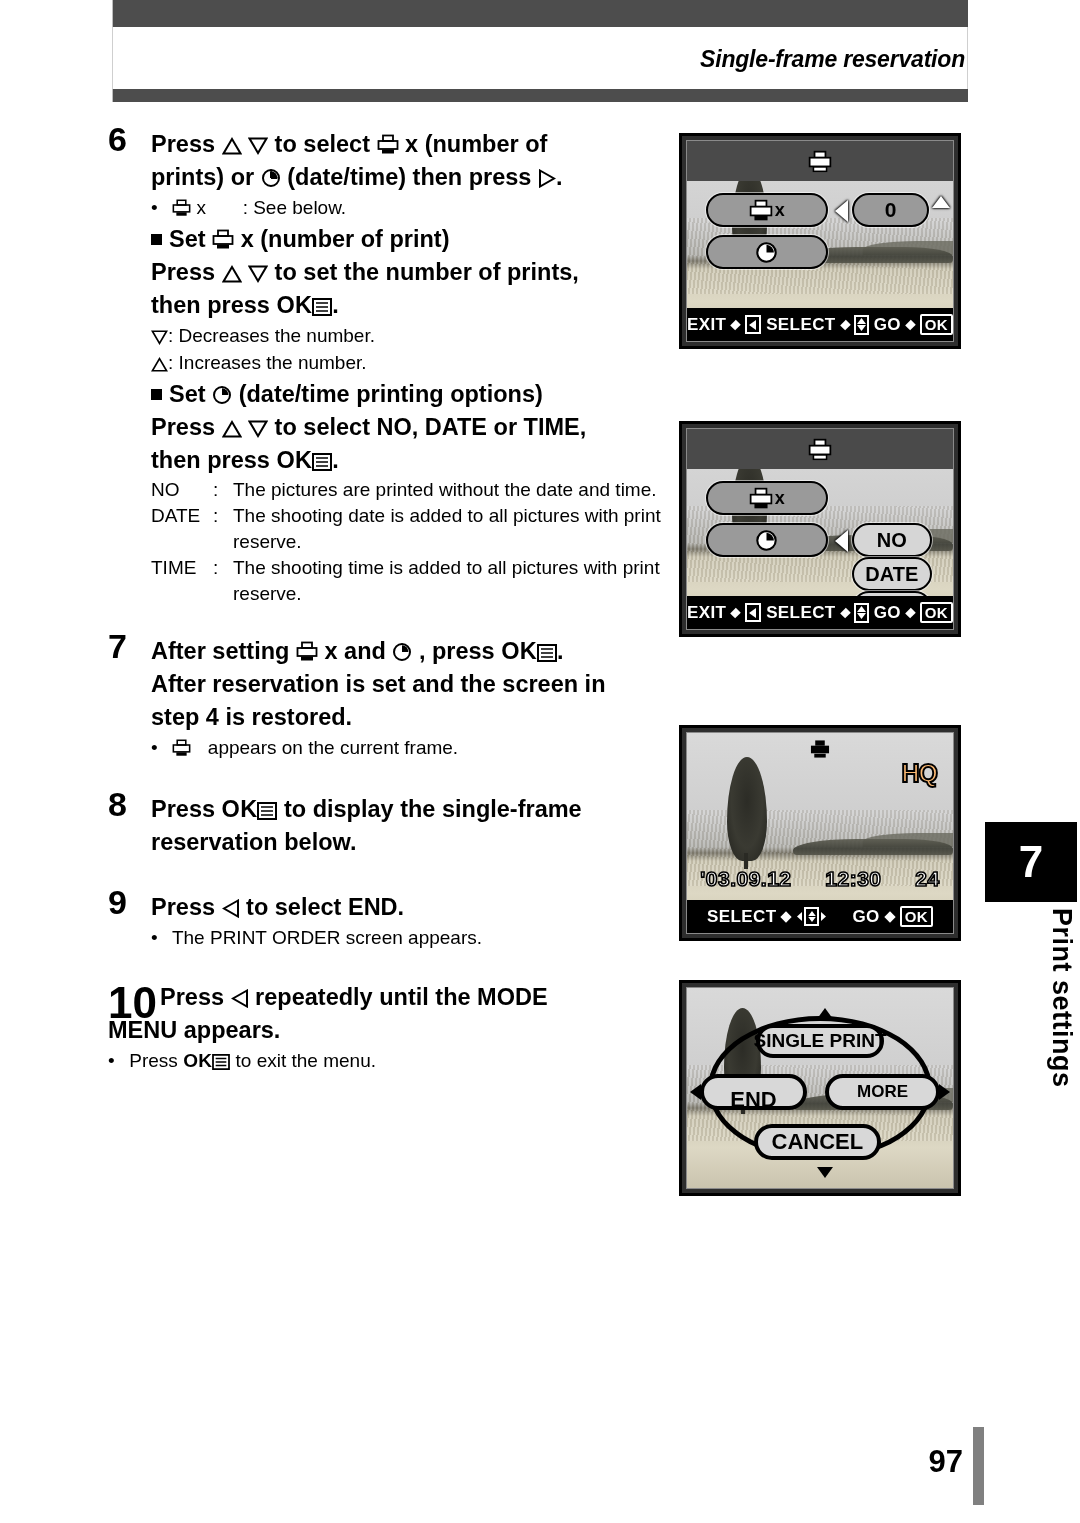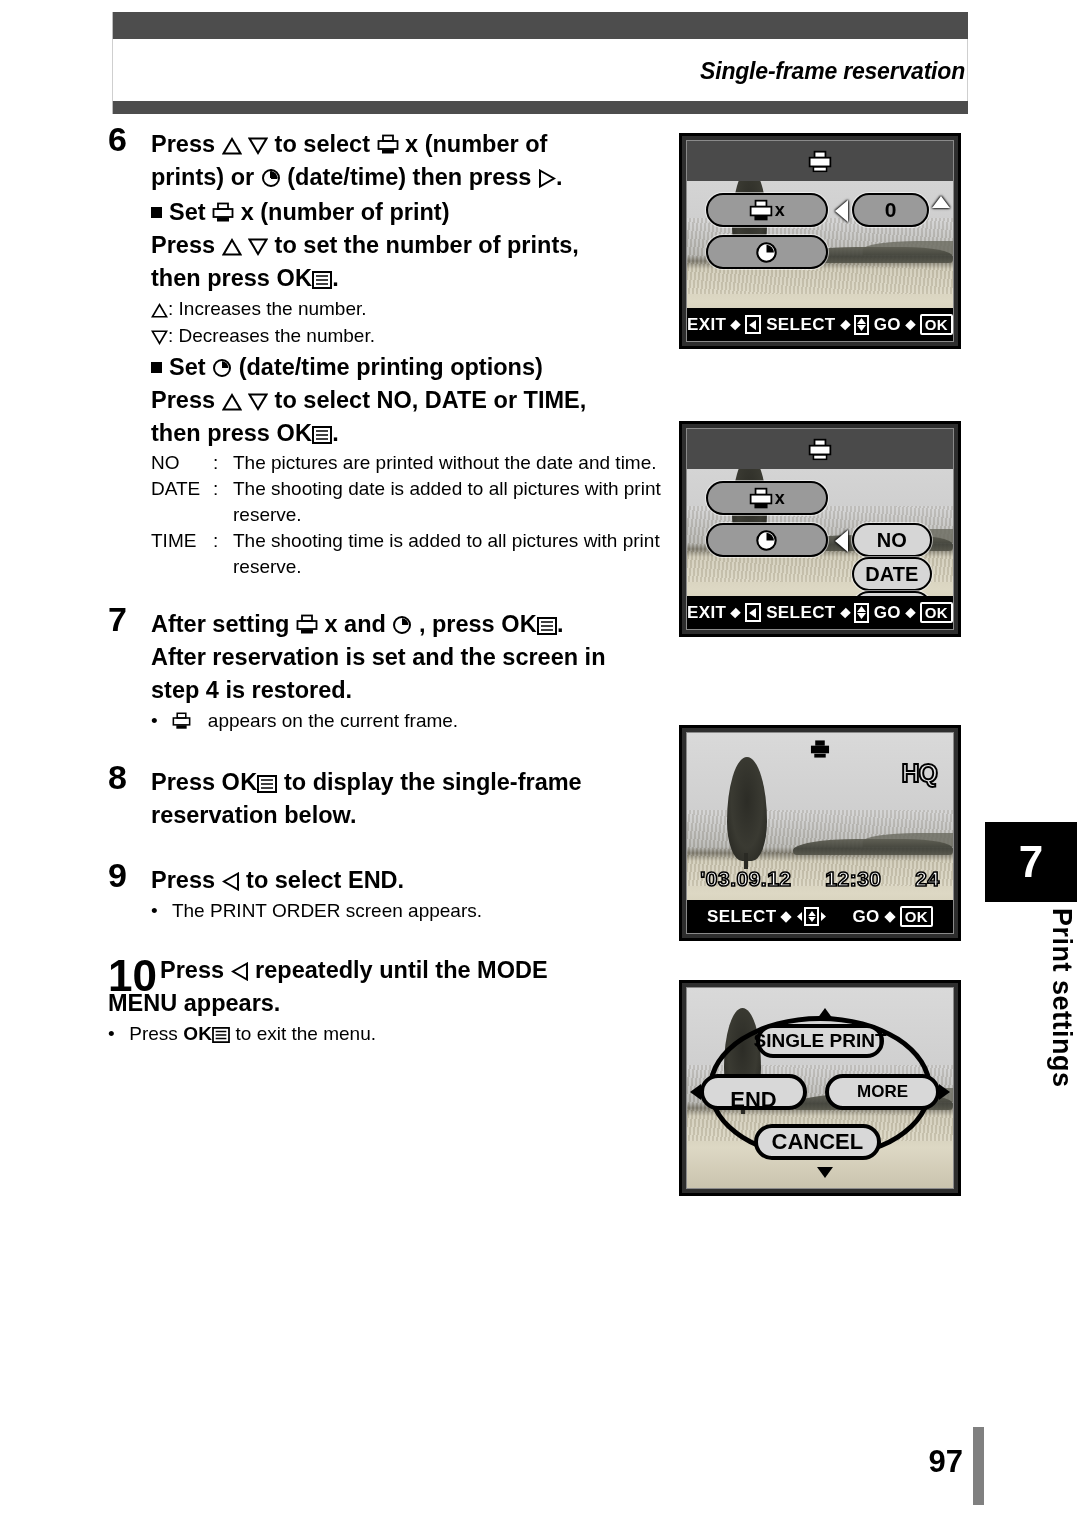--- a/index.html
+++ b/index.html
@@ -9,21 +9,21 @@
   }
   body {
     width: 1080px; height: 1523px;
     position: relative;
     font-family: "Liberation Sans", sans-serif;
     color: #000;
     overflow: hidden;
   }
 
   
-  #header { position: absolute; left: 112px; top: 12px; width: 856px; }
+  #header { position: absolute; left: 112px; top: 0; width: 856px; }
   .hdr-bar-top {
     height: 27px; background: #4d4d4d;
     border-left: 1px solid #bdbdbd;
   }
   .hdr-white {
     height: 62px; background: #fff;
     border-left: 1px solid #cfcfcf;
     border-right: 1px solid #cfcfcf;
     position: relative;
   }
@@ -271,20 +271,31 @@
             <circle cx="10" cy="10" r="8" fill="none" stroke="#000" stroke-width="2"></circle>
             <path d="M10 10 L10 3.2 M10 10 L16.4 10" stroke="#000" stroke-width="2" fill="none"></path>
             <path d="M10 3.2 A6.8 6.8 0 0 1 16.4 10 L10 10 Z" fill="#000"></path>
           </svg>
         (date/time) then press
         <svg class="gly" width="18" height="19" viewBox="0 0 18 19">
             <path d="M2 1.5 L16 9.5 L2 17.5 Z" fill="none" stroke="#000" stroke-width="2"></path>
           </svg>.
       </div>
 
+      <div class="bullet-line">
+        <span class="bullet-dot">•</span>
+        <svg class="gly" width="19" height="18" viewBox="0 0 22 21">
+            <rect x="6" y="1.5" width="10" height="5.5" fill="none" stroke="#000" stroke-width="1.8"></rect>
+            <rect x="1.5" y="7" width="19" height="8" fill="none" stroke="#000" stroke-width="1.8"></rect>
+            <rect x="5" y="15.5" width="12" height="4" fill="#000"></rect>
+          </svg>
+        <span>x</span>
+        <span style="display:inline-block;width:26px"></span>
+        <span>: See below.</span>
+      </div>
 
 
       <div class="hline" style="margin-top:2px;">
         <span class="sqbullet"></span><span>Set</span>
         <svg class="gly" width="22" height="21" viewBox="0 0 22 21">
             <rect x="6" y="1.5" width="10" height="5.5" fill="none" stroke="#000" stroke-width="1.8"></rect>
             <rect x="1.5" y="7" width="19" height="8" fill="none" stroke="#000" stroke-width="1.8"></rect>
             <rect x="5" y="15.5" width="12" height="4" fill="#000"></rect>
           </svg>
         <span>x (number of print)</span>
@@ -301,27 +312,27 @@
       </div>
       <div class="hline">
         <span>then press</span>
         <span class="okbtn">OK</span><svg class="gly" width="20" height="18" viewBox="0 0 20 18">
             <rect x="1" y="1" width="18" height="16" fill="none" stroke="#000" stroke-width="2"></rect>
             <path d="M4 5 H16 M4 9 H16 M4 13 H16" stroke="#000" stroke-width="1.6"></path>
           </svg><span>.</span>
       </div>
       <div class="sub">
         <svg class="gly" width="17" height="15" viewBox="0 0 20 18">
+            <path d="M1.5 1.5 L18.5 1.5 L10 16 Z" fill="none" stroke="#000" stroke-width="2"></path>
+          </svg><span>: Decreases the number.</span>
+      </div>
+      <div class="sub">
+        <svg class="gly" width="17" height="15" viewBox="0 0 20 18">
             <path d="M10 2 L18.5 16.5 L1.5 16.5 Z" fill="none" stroke="#000" stroke-width="2"></path>
           </svg><span>: Increases the number.</span>
-      </div>
-      <div class="sub">
-        <svg class="gly" width="17" height="15" viewBox="0 0 20 18">
-            <path d="M1.5 1.5 L18.5 1.5 L10 16 Z" fill="none" stroke="#000" stroke-width="2"></path>
-          </svg><span>: Decreases the number.</span>
       </div>
 
       <div class="hline" style="margin-top:2px;">
         <span class="sqbullet"></span><span>Set</span>
         <svg class="gly" width="20" height="20" viewBox="0 0 20 20">
             <circle cx="10" cy="10" r="8" fill="none" stroke="#000" stroke-width="2"></circle>
             <path d="M10 3.2 A6.8 6.8 0 0 1 16.4 10 L10 10 Z" fill="#000"></path>
           </svg>
         <span>(date/time printing options)</span>
       </div>
@@ -599,21 +610,21 @@
     </div>
 
     <div style="position:absolute; left:50%; top:3%; transform:translateX(-50%);">
       <svg width="21" height="20" viewBox="0 0 22 21">
           <rect x="6" y="1.5" width="10" height="5.5" fill="#000"></rect>
           <rect x="1.5" y="7" width="19" height="8" fill="#000"></rect>
           <rect x="5" y="15.5" width="12" height="4" fill="#000"></rect>
         </svg>
     </div>
 
-    <div style="position:absolute; right:6%; top:13%; font-size:25px; font-weight:700; color:#e5e5e5; -webkit-text-stroke:2px #000; letter-spacing:-1px;">HQ</div>
+    <div style="position:absolute; right:6%; top:13%; font-size:25px; font-weight:700; color:#fdba74; -webkit-text-stroke:2px #000; letter-spacing:-1px;">HQ</div>
 
     <div style="position:absolute; left:5%; right:5%; bottom:21%; display:flex; justify-content:space-between; align-items:baseline; color:#fff; -webkit-text-stroke:1.6px #000; font-weight:700; font-size:21px; letter-spacing:0.5px;">
       <span>'03.09.12</span>
       <span>12:30</span>
       <span>24</span>
     </div>
 
     <div class="bottom-band wide">
       <span style="display:inline-flex; align-items:center; gap:5px;">
         <span>SELECT</span>

